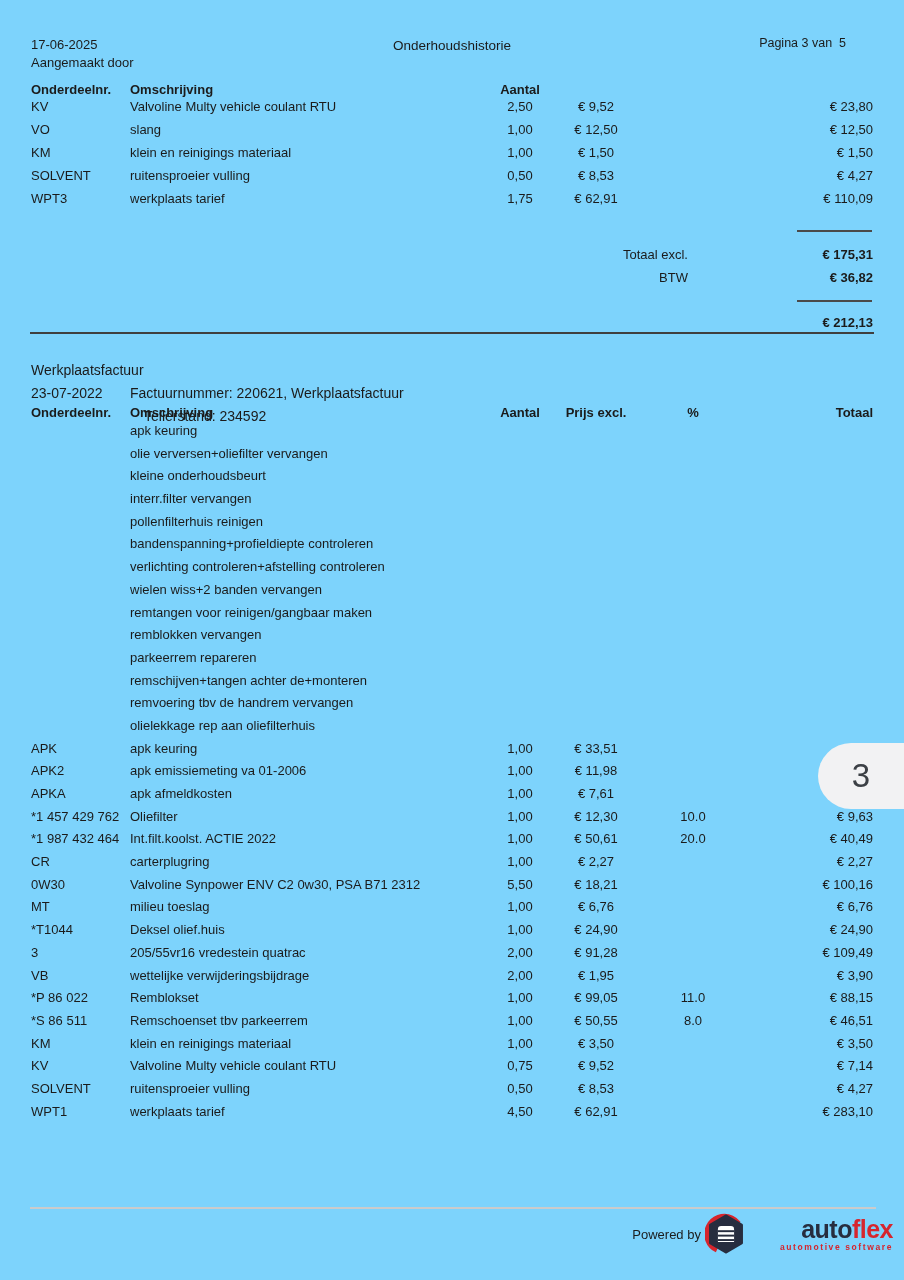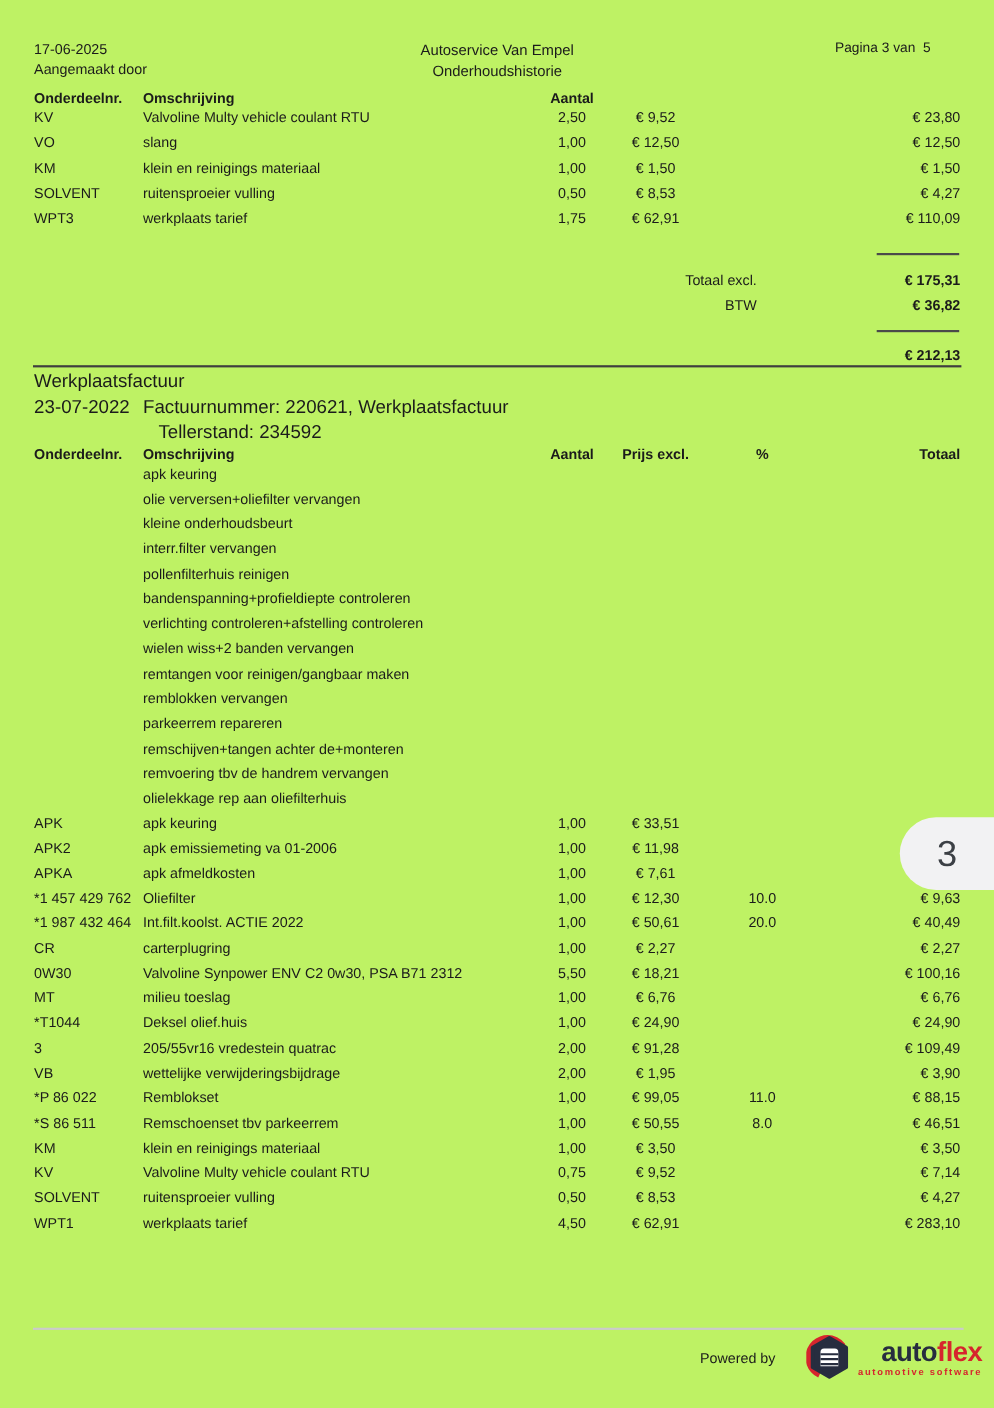--- a/index.html
+++ b/index.html
@@ -1,21 +1,21 @@
 <!DOCTYPE html>
 <html><head>
 <meta charset="utf-8">
 <style>
   html,body{margin:0;padding:0;background:#ffffff;}
   body{width:904px;height:1280px;overflow:hidden;
        font-family:"Liberation Sans","DejaVu Sans",sans-serif;
        color:#1b1b1b;-webkit-font-smoothing:antialiased;}
-  .page{position:relative;width:904px;height:1280px;background:#bef264;}
+  .page{position:relative;width:904px;height:1280px;background:#7dd3fc;}
   .abs{position:absolute;}
-  .fs13{font-size:17px;}
+  .fs13{font-size:14px;margin-top:25px;}
 
   
   .hdr-left{left:31px;top:36px;line-height:18px;font-size:13px;}
   .hdr-center{left:0;top:36px;width:904px;text-align:center;line-height:19px;font-size:13.5px;}
   .hdr-right{top:36px;right:58px;font-size:12.5px;white-space:pre;}
 
   
   .t-row{position:relative;}
   .rows1 .t-row{height:23px;line-height:23px;}
   .rows2 .t-row{height:22.7px;line-height:22.7px;}
@@ -35,40 +35,39 @@
   .tot-value{position:absolute;left:703px;top:0;width:170px;text-align:right;font-size:13px;font-weight:700;}
   .line-full{position:absolute;left:30px;width:844px;height:2px;background:#3f3f3f;}
 
   
   .page-badge{position:absolute;left:818px;top:743px;width:86px;height:66px;
     background:#f2f2f3;border-radius:33px 0 0 33px;text-align:center;
     line-height:66px;font-size:33px;color:#3c4045;}
 
   
   .footer-line{position:absolute;left:30px;top:1207px;width:846px;height:2px;background:#cbcbcb;}
-  .footer{position:absolute;top:1210px;right:11px;height:48px;display:flex;align-items:center;gap:28px;}
+  .footer{position:absolute;top:1210px;right:11px;height:48px;display:flex;align-items:center;gap:4px;}
   .powered{font-size:13px;color:#1b1b1b;}
   .af-logo{display:flex;align-items:center;gap:5px;}
-  .af-text{display:flex;flex-direction:column;align-items:flex-end;}
+  .af-text{display:flex;flex-direction:column;align-items:flex-end;margin-left:28px;}
   .af-word{font-size:25px;font-weight:700;letter-spacing:-0.5px;line-height:24px;}
   .af-auto{color:#272d3f;}
   .af-flex{color:#d6252d;}
   .af-tag{font-size:8.5px;font-weight:700;color:#d6252d;letter-spacing:1.6px;margin-top:1px;}
 </style>
 </head>
 <body>
 
 <div class="page">
 
   <div class="abs hdr-left">
     <div>17-06-2025</div>
     <div>Aangemaakt door</div>
   </div>
   <div class="abs hdr-center">
-    <div>Autoservice Van Empel</div>
     <div>Onderhoudshistorie</div>
   </div>
   <div class="abs hdr-right">Pagina 3 van  5</div>
 
   <div class="thead" style="top:80px;">
     <span class="cc">Onderdeelnr.</span>
     <span class="cd">Omschrijving</span>
     <span class="cq">Aantal</span>
   </div>
 

